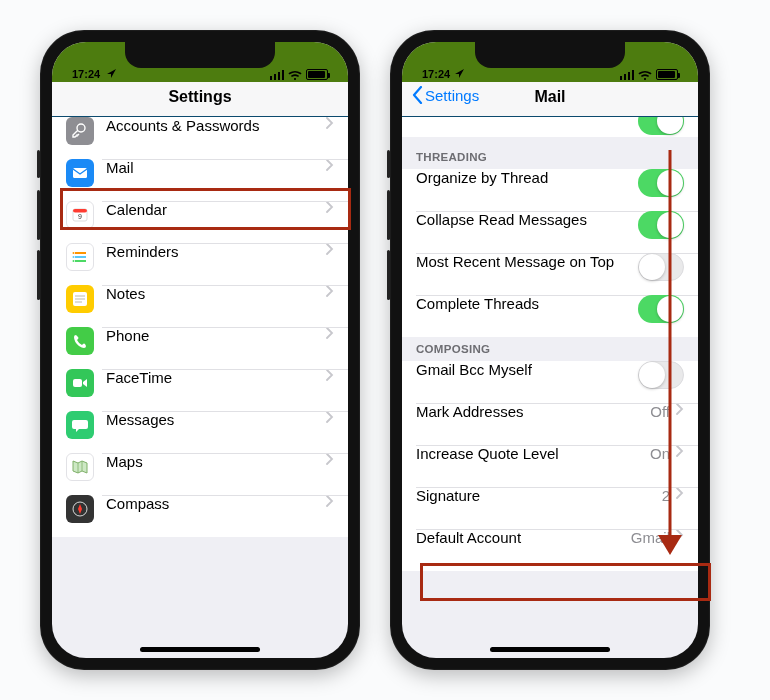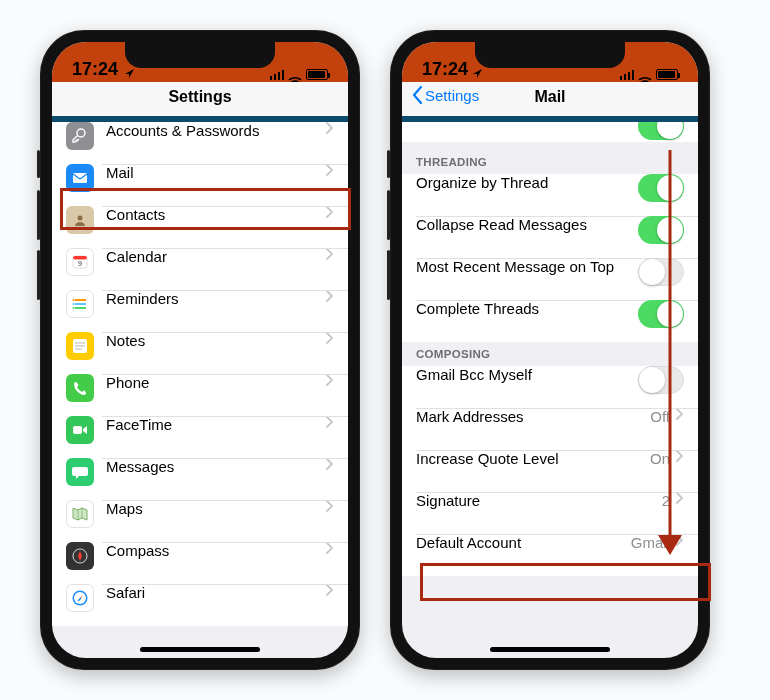--- a/index.html
+++ b/index.html
@@ -31,35 +31,35 @@
     position: relative;
   }
   .notch {
     position: absolute; top: 0; left: 50%; transform: translateX(-50%);
     width: 150px; height: 26px; background: #111;
     border-bottom-left-radius: 16px; border-bottom-right-radius: 16px;
     z-index: 5;
   }
   .statusbar {
     height: 40px; display: flex; justify-content: space-between;
-    align-items: flex-end; padding: 0 20px 2px; font-size: 18px; font-weight: 600;
-    background: #c2410c;
+    align-items: flex-end; padding: 0 20px 2px; font-size: 11px; font-weight: 600;
+    background: #4d7c0f;
   }
   .statusbar .right { display:flex; gap:4px; align-items:center; }
   .sig-bars { display:inline-flex; gap:1.5px; align-items:flex-end; }
   .sig-bars i { width:2.5px; background:#000; display:block; }
   .sig-bars i:nth-child(1){height:4px} .sig-bars i:nth-child(2){height:6px}
   .sig-bars i:nth-child(3){height:8px} .sig-bars i:nth-child(4){height:10px}
   .wifi { width:14px; height:10px; position:relative; }
   .wifi svg { width:14px; height:10px; }
   .batt { width:22px; height:11px; border:1px solid #000; border-radius:2px; position:relative; }
   .batt::after { content:""; position:absolute; right:-3px; top:3px; width:2px; height:5px; background:#000; border-radius:0 1px 1px 0;}
   .batt i { display:block; width:17px; height:7px; background:#000; margin:1px; border-radius:1px;}
   .navbar {
-    background:#f7f7f8; border-bottom:6px solid #0c4a6e;
+    background:#f7f7f8; border-bottom:1px solid #0c4a6e;
     text-align:center; font-weight:600; font-size:16px;
     padding: 6px 0 10px; position:relative;
   }
   .navbar .back {
     position:absolute; left:10px; top:4px; color:#007aff; font-size:15px;
     display:flex; align-items:center; gap:2px; font-weight:400;
   }
   .navbar .back svg { width:11px; height:18px; }
   .list { background:#fff; }
   .row {
@@ -249,33 +249,20 @@
               </svg>
             </span>
             <span class="label">Mail</span>
             <span class="chev">
               <svg viewBox="0 0 8 12">
                 <use href="#chev-right"></use>
               </svg>
             </span>
           </div>
           <div class="row">
-            <span class="icn bg-tan">
-              <svg viewBox="0 0 18 18">
-                <use href="#i-contacts"></use>
-              </svg>
-            </span>
-            <span class="label">Contacts</span>
-            <span class="chev">
-              <svg viewBox="0 0 8 12">
-                <use href="#chev-right"></use>
-              </svg>
-            </span>
-          </div>
-          <div class="row">
             <span class="icn bg-white">
               <svg viewBox="0 0 18 18">
                 <use href="#i-calendar"></use>
               </svg>
             </span>
             <span class="label">Calendar</span>
             <span class="chev">
               <svg viewBox="0 0 8 12">
                 <use href="#chev-right"></use>
               </svg>
@@ -359,33 +346,20 @@
               </svg>
             </span>
           </div>
           <div class="row">
             <span class="icn bg-dark">
               <svg viewBox="0 0 18 18">
                 <use href="#i-compass"></use>
               </svg>
             </span>
             <span class="label">Compass</span>
-            <span class="chev">
-              <svg viewBox="0 0 8 12">
-                <use href="#chev-right"></use>
-              </svg>
-            </span>
-          </div>
-          <div class="row">
-            <span class="icn bg-white">
-              <svg viewBox="0 0 18 18">
-                <use href="#i-safari"></use>
-              </svg>
-            </span>
-            <span class="label">Safari</span>
             <span class="chev">
               <svg viewBox="0 0 8 12">
                 <use href="#chev-right"></use>
               </svg>
             </span>
           </div>
         </div>
 
       <div class="home-indicator"></div>
     </div>

